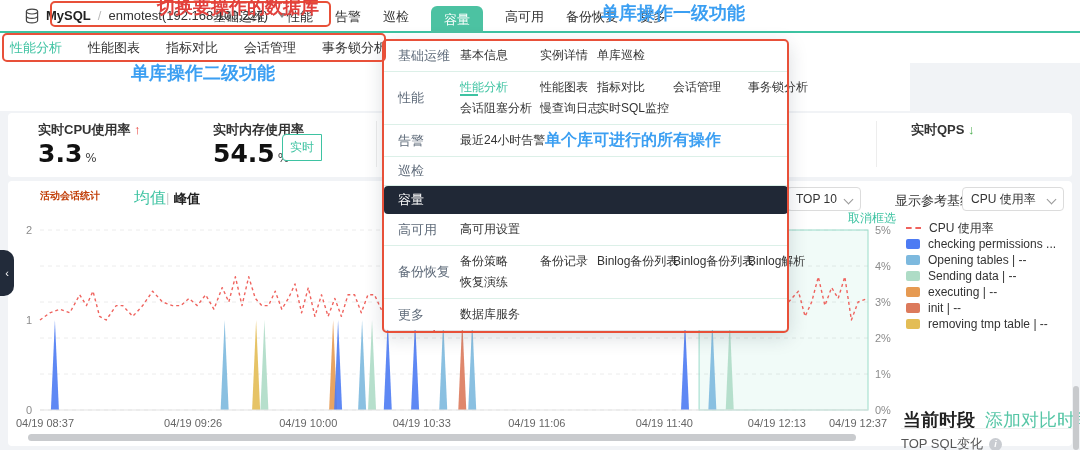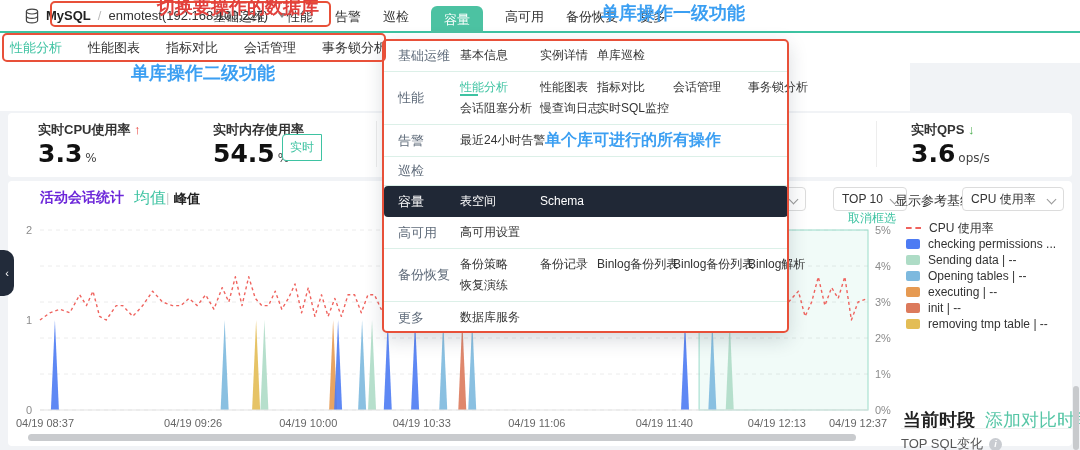--- a/index.html
+++ b/index.html
@@ -50,29 +50,29 @@
   .metrics{position:absolute;left:8px;top:113px;width:1064px;height:64px;background:#fff;border-radius:4px;}
   .metric{position:absolute;top:8px;}
   .metric .lab{font-size:13px;color:#333;font-weight:bold;white-space:nowrap;}
   .metric .val{font-size:25px;font-weight:bold;color:#111;line-height:30px;font-family:"DejaVu Sans",sans-serif;}
   .metric .unit{font-size:12px;font-weight:normal;color:#444;margin-left:3px;}
   .trend-up{color:#e8443c;font-weight:bold;}
   .trend-down{color:#4caf50;font-weight:bold;}
   .mdiv{position:absolute;top:8px;width:1px;height:46px;background:#ededed;}
   
   .chartcard{position:absolute;left:8px;top:181px;width:1064px;height:265px;background:#fff;border-radius:4px;}
-  .c-title{position:absolute;left:32px;top:8px;font-size:14px;font-weight:bold;color:#6d28d9;}
+  .c-title{position:absolute;left:32px;top:8px;font-size:10px;font-weight:bold;color:#c2410c;}
   .c-avg{position:absolute;left:126px;top:7px;font-size:16px;color:#3ec3a2;cursor:pointer;}
   .c-bar{position:absolute;left:158px;top:9px;font-size:13px;color:#ccc;}
   .c-peak{position:absolute;left:166px;top:9px;font-size:13px;color:#222;font-weight:bold;cursor:pointer;}
   .mini-select{position:absolute;top:6px;height:24px;border:1px solid #dcdcdc;border-radius:4px;background:#fff;
                font-size:12px;color:#333;display:flex;align-items:center;justify-content:space-between;
                padding:0 8px;box-sizing:border-box;cursor:pointer;}
   .sel-hidden{left:702px;width:96px;}
-  .sel-top{left:825px;width:74px;text-align:center;}
+  .sel-top{left:779px;width:74px;text-align:center;}
   .base-label{position:absolute;left:887px;top:11px;font-size:13px;color:#333;}
   .sel-base{left:954px;width:102px;}
   .cancel-sel{position:absolute;left:840px;top:29px;font-size:12px;color:#3ec3a2;cursor:pointer;}
   .legend{position:absolute;left:898px;top:39px;}
   .lg-item{display:flex;align-items:center;height:16px;font-size:12px;color:#333;white-space:nowrap;}
   .lg-sw{width:14px;height:10px;border-radius:2px;margin-right:8px;flex:none;}
   .lg-dash{width:15px;height:0;border-top:2px dashed #ef625d;margin-right:8px;flex:none;}
   .period-row{position:absolute;left:895px;top:227px;font-size:18px;display:flex;gap:10px;white-space:nowrap;}
   .cur-period{color:#222;font-weight:bold;}
   .add-cmp{color:#57c6a6;cursor:pointer;}
@@ -176,21 +176,20 @@
 <div class="metric" style="left: 30px;">
       <div class="lab">实时CPU使用率 <span class="trend-up">↑</span></div>
       <div class="val">3.3<span class="unit">%</span></div>
     </div>
     <div class="metric" style="left: 205px;">
       <div class="lab">实时内存使用率</div>
       <div class="val">54.5<span class="unit">%</span></div>
     </div>
     <div class="metric" style="left: 903px;">
       <div class="lab">实时QPS <span class="trend-down">↓</span></div>
-      <div class="val">3.6<span class="unit">ops/s</span></div>
     </div>
   </div>
 
 <div class="chartcard">
   <span class="c-title">活动会话统计</span>
   <span class="c-avg">均值</span>
   <span class="c-bar">|</span>
   <span class="c-peak">峰值</span>
 
   <div class="mini-select sel-hidden">
@@ -256,26 +255,26 @@
   <div class="legend" id="legend">
       <div class="lg-item">
         <span class="lg-dash" style="border-top-color: rgb(239, 98, 93);"></span>
         <span>CPU 使用率</span>
       </div>
       <div class="lg-item">
         <span class="lg-sw" style="background: rgb(77, 123, 243);"></span>
         <span>checking permissions ...</span>
       </div>
       <div class="lg-item">
+        <span class="lg-sw" style="background: rgb(125, 185, 222);"></span>
+        <span>Opening tables | --</span>
+      </div>
+      <div class="lg-item">
         <span class="lg-sw" style="background: rgb(174, 220, 198);"></span>
         <span>Sending data | --</span>
-      </div>
-      <div class="lg-item">
-        <span class="lg-sw" style="background: rgb(125, 185, 222);"></span>
-        <span>Opening tables | --</span>
       </div>
       <div class="lg-item">
         <span class="lg-sw" style="background: rgb(230, 154, 82);"></span>
         <span>executing | --</span>
       </div>
       <div class="lg-item">
         <span class="lg-sw" style="background: rgb(220, 122, 92);"></span>
         <span>init | --</span>
       </div>
       <div class="lg-item">
@@ -329,26 +328,20 @@
         <div class="mm-line">
           <span class="mm-item">最近24小时告警</span>
         </div>
       </div>
     </div>
     <div class="mm-row">
       <div class="mm-label">巡检</div>
     </div>
     <div class="mm-row dark">
       <div class="mm-label">容量</div>
-      <div class="mm-lines">
-        <div class="mm-line">
-          <span class="mm-item">表空间</span>
-          <span class="mm-item">Schema</span>
-        </div>
-      </div>
     </div>
     <div class="mm-row">
       <div class="mm-label">高可用</div>
       <div class="mm-lines">
         <div class="mm-line">
           <span class="mm-item">高可用设置</span>
         </div>
       </div>
     </div>
     <div class="mm-row">

